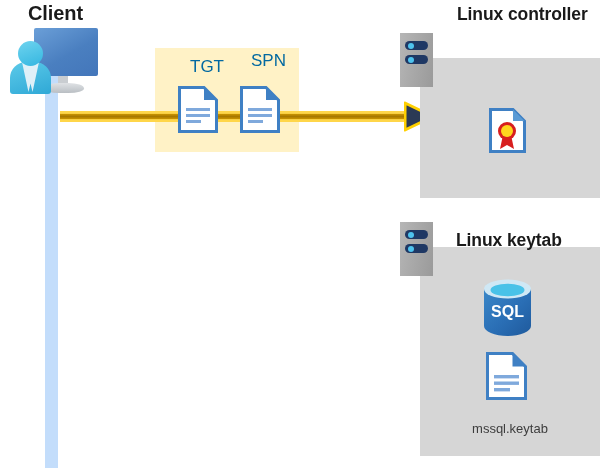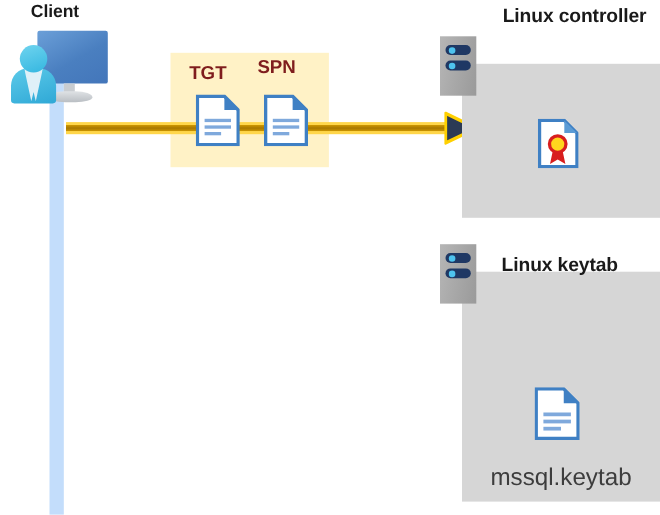--- a/index.html
+++ b/index.html
@@ -18,21 +18,21 @@
     left:45px;top:66px;width:13px;height:402px;
     background:#c3ddfb;
   }
 
   
   .title{
     font-weight:bold;color:#1a1a1a;
     line-height:1.18;
     letter-spacing:-0.1px;
   }
-  .title-client{left:28px;top:2px;font-size:16px;}
+  .title-client{left:28px;top:2px;font-size:20px;}
   .title-dc{left:457px;top:4px;font-size:17.5px;width:135px;}
   .title-linux{left:456px;top:230px;font-size:17.5px;}
 
   
   .pc-wrap{left:8px;top:28px;width:92px;height:72px;}
   .pc-screen{
     left:26px;top:0px;width:64px;height:48px;
     background:linear-gradient(150deg,#6b9fd8 0%,#4a7fc0 55%,#4376ba 100%);
     border-radius:2px;
   }
@@ -73,21 +73,21 @@
       #ffd64a 0%,#ffd64a 22%,
       #c89200 28%,#a87800 50%,#c89200 72%,
       #ffd64a 78%,#ffd64a 100%);
   }
   .arrow-head{
     left:404px;top:101px;width:30px;height:31px;
   }
 
   
   .doc-label{
-    font-size:17px;color:#7f1d1d;text-align:left;width:52px;font-weight:bold;
+    font-size:17px;color:#0369a1;text-align:right;width:52px;
   }
   .tgt-label{left:172px;top:57px;}
   .spn-label{left:234px;top:51px;}
   .doc-icon{width:40px;height:47px;}
   .tgt-icon{left:178px;top:86px;}
   .spn-icon{left:240px;top:86px;}
   .keytab-icon{left:486px;top:352px;width:41px;height:48px;}
 
   
   .panel{background:#d6d6d6;}
@@ -117,21 +117,21 @@
 
   
   .cert-icon{left:489px;top:108px;width:37px;height:45px;}
 
   
   .sql-icon{left:482px;top:279px;width:51px;height:57px;}
 
   
   .keytab-caption{
     left:420px;top:421px;width:180px;text-align:center;
-    font-size:22px;color:#3d3d3d;
+    font-size:13px;color:#3d3d3d;
   }
 </style>
 </head>
 <body>
 
 <div class="stage">
 
   <div class="abs lifeline"></div>
 
   <div class="abs yellow-box"></div>
@@ -199,20 +199,35 @@
   <div class="abs panel panel-linux"></div>
   <div class="abs title title-linux">Linux keytab</div>
   <div class="abs rack rack-linux">
     <div class="abs rack-body"></div>
     <div class="abs rack-bar b1"></div>
     <div class="abs rack-bar b2"></div>
     <div class="abs rack-led l1"></div>
     <div class="abs rack-led l2"></div>
   </div>
 
+  <div class="abs sql-icon">
+    <svg width="51" height="57" viewBox="0 0 51 57">
+      <defs>
+        <linearGradient id="sqlg" x1="0" y1="0" x2="1" y2="1">
+          <stop offset="0%" stop-color="#3a87c8"></stop>
+          <stop offset="55%" stop-color="#2a6eb5"></stop>
+          <stop offset="100%" stop-color="#1f5a9c"></stop>
+        </linearGradient>
+      </defs>
+      <path d="M2,10 H49 V47 A23.5,10 0 0 1 2,47 Z" fill="url(#sqlg)"></path>
+      <ellipse cx="25.5" cy="10" rx="23.5" ry="9.5" fill="#cfe8f5"></ellipse>
+      <ellipse cx="25.5" cy="11" rx="17" ry="6.2" fill="#49c2e8"></ellipse>
+      <text x="25.5" y="38" font-family="'Liberation Sans',sans-serif" font-size="16" font-weight="bold" fill="#ffffff" text-anchor="middle">SQL</text>
+    </svg>
+  </div>
 
   <div class="abs keytab-icon">
     <svg width="41" height="48" viewBox="0 0 41 48">
       <path d="M1.5,1.5 H26.5 L39.5,14.5 V46.5 H1.5 Z" fill="#ffffff" stroke="#3F80C4" stroke-width="3"></path>
       <path d="M26.5,1.5 L39.5,14.5 H26.5 Z" fill="#3F80C4"></path>
       <rect x="8" y="23" width="25" height="3.4" fill="#7FA9DC"></rect>
       <rect x="8" y="29.5" width="25" height="3.4" fill="#7FA9DC"></rect>
       <rect x="8" y="36" width="16" height="3.4" fill="#7FA9DC"></rect>
     </svg>
   </div>

